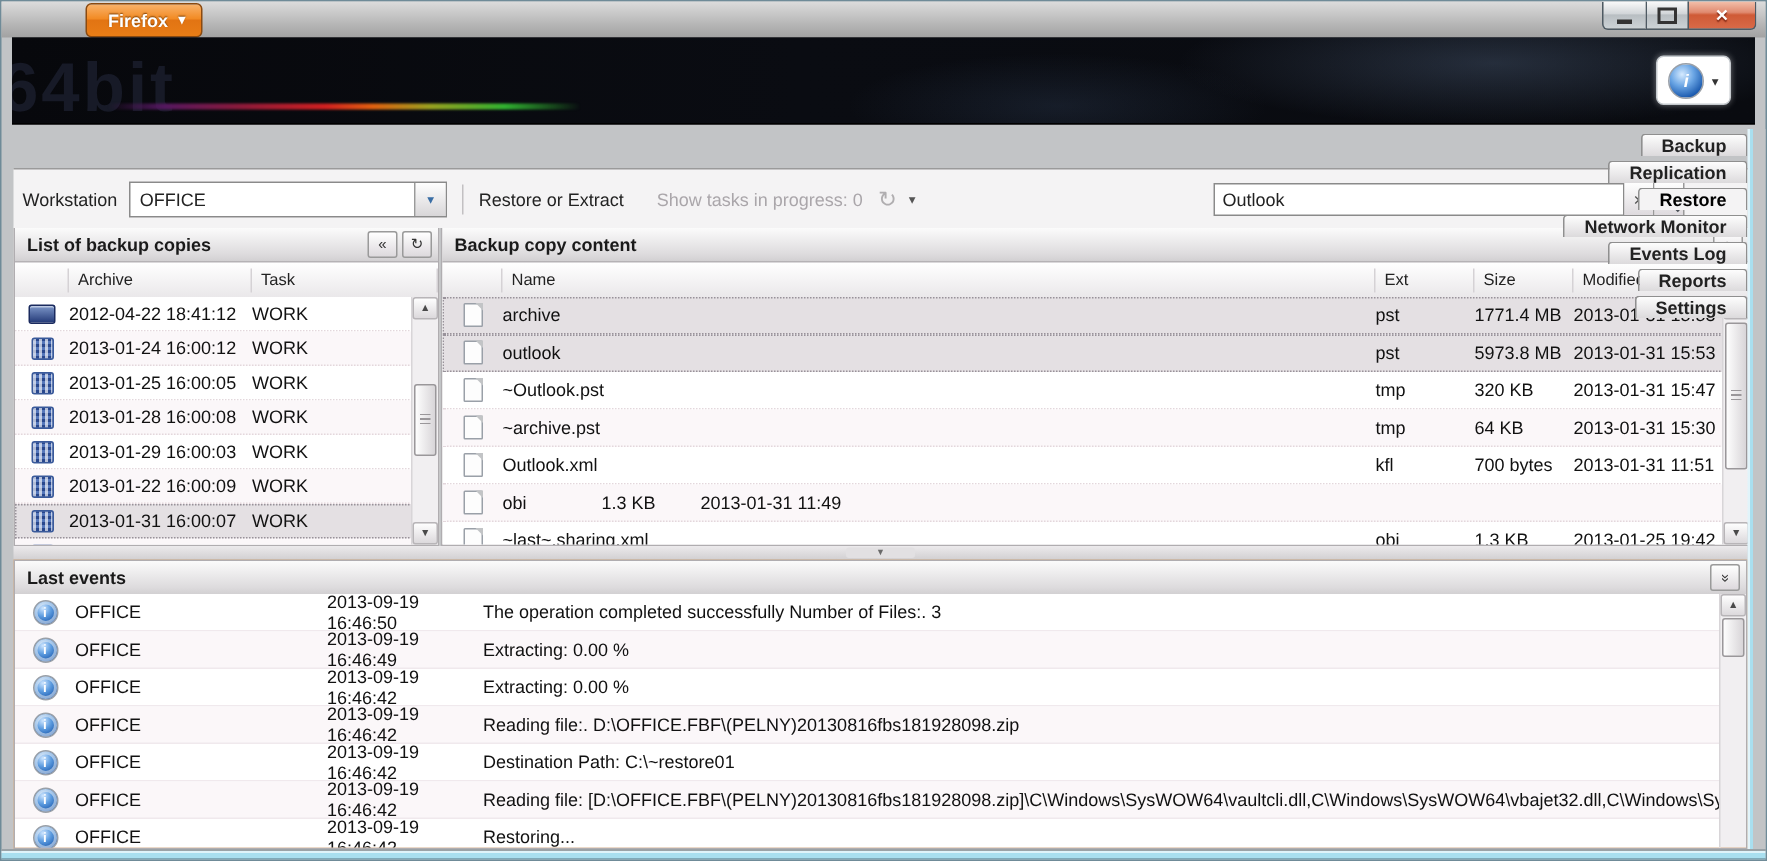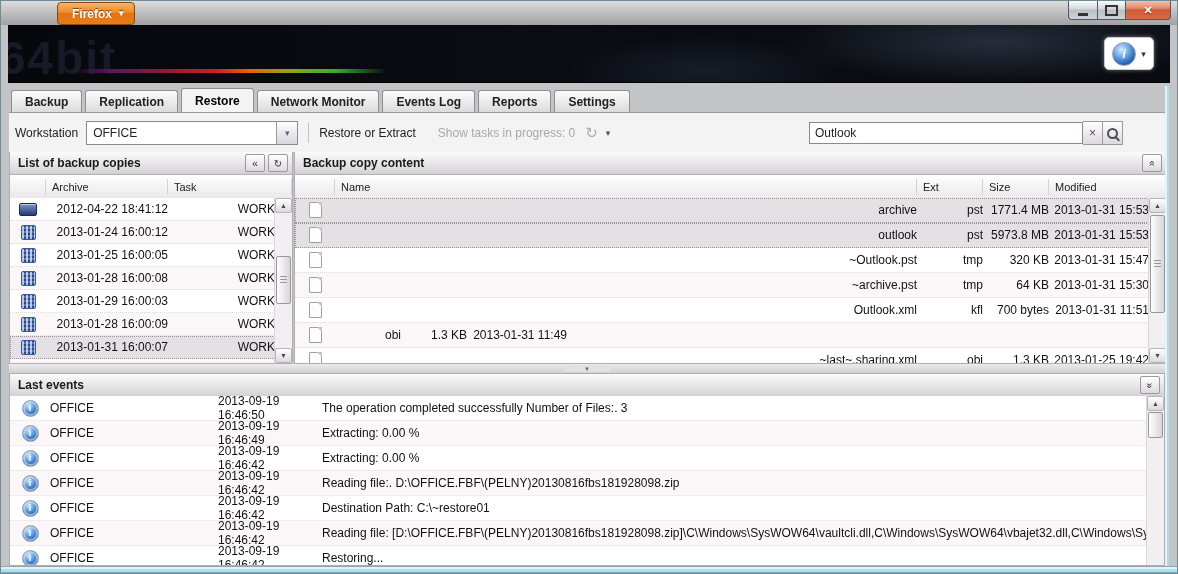--- a/index.html
+++ b/index.html
@@ -50,21 +50,21 @@
     background:linear-gradient(90deg,rgba(70,20,90,0),#54185f 12%,#8a1a3a 28%,#d02020 46%,#e06010 56%,#9aa020 68%,#30b030 84%,rgba(40,160,40,0));}
   .info-btn{position:absolute;right:16px;top:12px;width:48px;height:31px;background:#fff;
     border:1px solid #c4c9cd;border-radius:5px;display:flex;align-items:center;
     justify-content:center;gap:5px;cursor:pointer;box-shadow:0 0 4px rgba(255,255,255,.4);}
   .info-circle{width:22px;height:22px;border-radius:50%;display:flex;align-items:center;justify-content:center;
     background:radial-gradient(circle at 38% 30%,#d5eaff 0%,#6aa5e4 38%,#1d5cb0 75%,#154a94 100%);
     border:1px solid #9aa0a8;color:#fff;font-weight:bold;font-size:12px;font-style:italic;}
   .info-caret{font-size:9px;color:#333;}
   
   .tabbar{position:absolute;left:10px;top:88px;right:12px;height:23px;display:flex;
-    gap:3px;align-items:flex-end;z-index:3;}
+    gap:3px;align-items:flex-end;z-index:3;flex-direction:column;}
   .tab{height:21px;padding:0 13px;display:flex;align-items:center;font-size:12px;
     font-weight:bold;color:#222;border:1px solid #8f8f8f;border-bottom:none;
     border-radius:3px 3px 0 0;background:linear-gradient(#fdfdfd,#dcdadc);cursor:pointer;}
   .tab.active{height:23px;background:#f4f3f4;color:#000;position:relative;z-index:4;}
   
   .toolbar{position:absolute;left:8px;right:12px;top:111px;height:39px;background:#f4f3f4;
     border-top:1px solid #9a9a9a;display:flex;align-items:center;font-size:12px;color:#222;z-index:2;}
   .tb-label{margin-left:6px;}
   .combo{margin-left:8px;width:210px;height:22px;border:1px solid #8a8a8a;background:#fff;
     display:flex;align-items:center;cursor:pointer;}
@@ -79,21 +79,21 @@
   .searchbox{position:absolute;right:42px;top:8px;display:flex;align-items:center;}
   .search-input{width:262px;height:20px;border:1px solid #8a8a8a;padding:0 5px;font-size:12px;
     font-family:"Liberation Sans",sans-serif;background:#fff;color:#222;}
   .sq-btn{width:19px;height:22px;border:1px solid #9a9a9a;border-left:none;display:flex;
     align-items:center;justify-content:center;background:linear-gradient(#fefefe,#ddd9dd);cursor:pointer;}
   .clear-x{color:#555;font-size:12px;line-height:1;}
   .mag{position:relative;width:7px;height:7px;border:2px solid #4a4f55;border-radius:50%;}
   .mag::after{content:"";position:absolute;width:5px;height:2px;background:#4a4f55;
     transform:rotate(45deg);right:-4px;bottom:-3px;}
   
-  .panel{position:absolute;top:150px;height:213px;background:#fff;border:1px solid #b0adb0;box-sizing:border-box;text-align:right;}
+  .panel{position:absolute;top:150px;height:213px;background:#fff;border:1px solid #b0adb0;box-sizing:border-box;}
   .panel-header{height:22px;background:linear-gradient(#fbfbfb,#dddbdd 80%,#d2d0d2);
     border-bottom:1px solid #b5b2b5;display:flex;align-items:center;position:relative;}
   .panel-title{font-size:12px;font-weight:bold;color:#1a1a1a;padding-left:8px;}
   .hdr-btn{width:18px;height:16px;border:1px solid #9a9a9a;border-radius:2px;margin-left:3px;
     background:linear-gradient(#fff,#ddd9dd);display:flex;align-items:center;justify-content:center;
     font-size:10px;color:#333;cursor:pointer;}
   .hdr-btns-left{position:absolute;right:4px;display:flex;}
   .rot-up{display:inline-block;transform:rotate(-90deg);font-size:10px;}
   .rot-down{display:inline-block;transform:rotate(90deg);font-size:10px;}
   .thead{height:24px;display:flex;align-items:center;font-size:11px;color:#222;
@@ -277,21 +277,21 @@
           <span class="bic">
             <i class="icon-incr"></i>
           </span>
           <span class="bcol-a">2013-01-29 16:00:03</span>
           <span class="bcol-t">WORK</span>
         </div>
       <div class="brow">
           <span class="bic">
             <i class="icon-incr"></i>
           </span>
-          <span class="bcol-a">2013-01-28 16:00:09</span>
+          <span class="bcol-a">2013-01-22 16:00:09</span>
           <span class="bcol-t">WORK</span>
         </div>
       <div class="brow row-sel">
           <span class="bic">
             <i class="icon-incr"></i>
           </span>
           <span class="bcol-a">2013-01-31 16:00:07</span>
           <span class="bcol-t">WORK</span>
         </div>
       <div class="brow">

